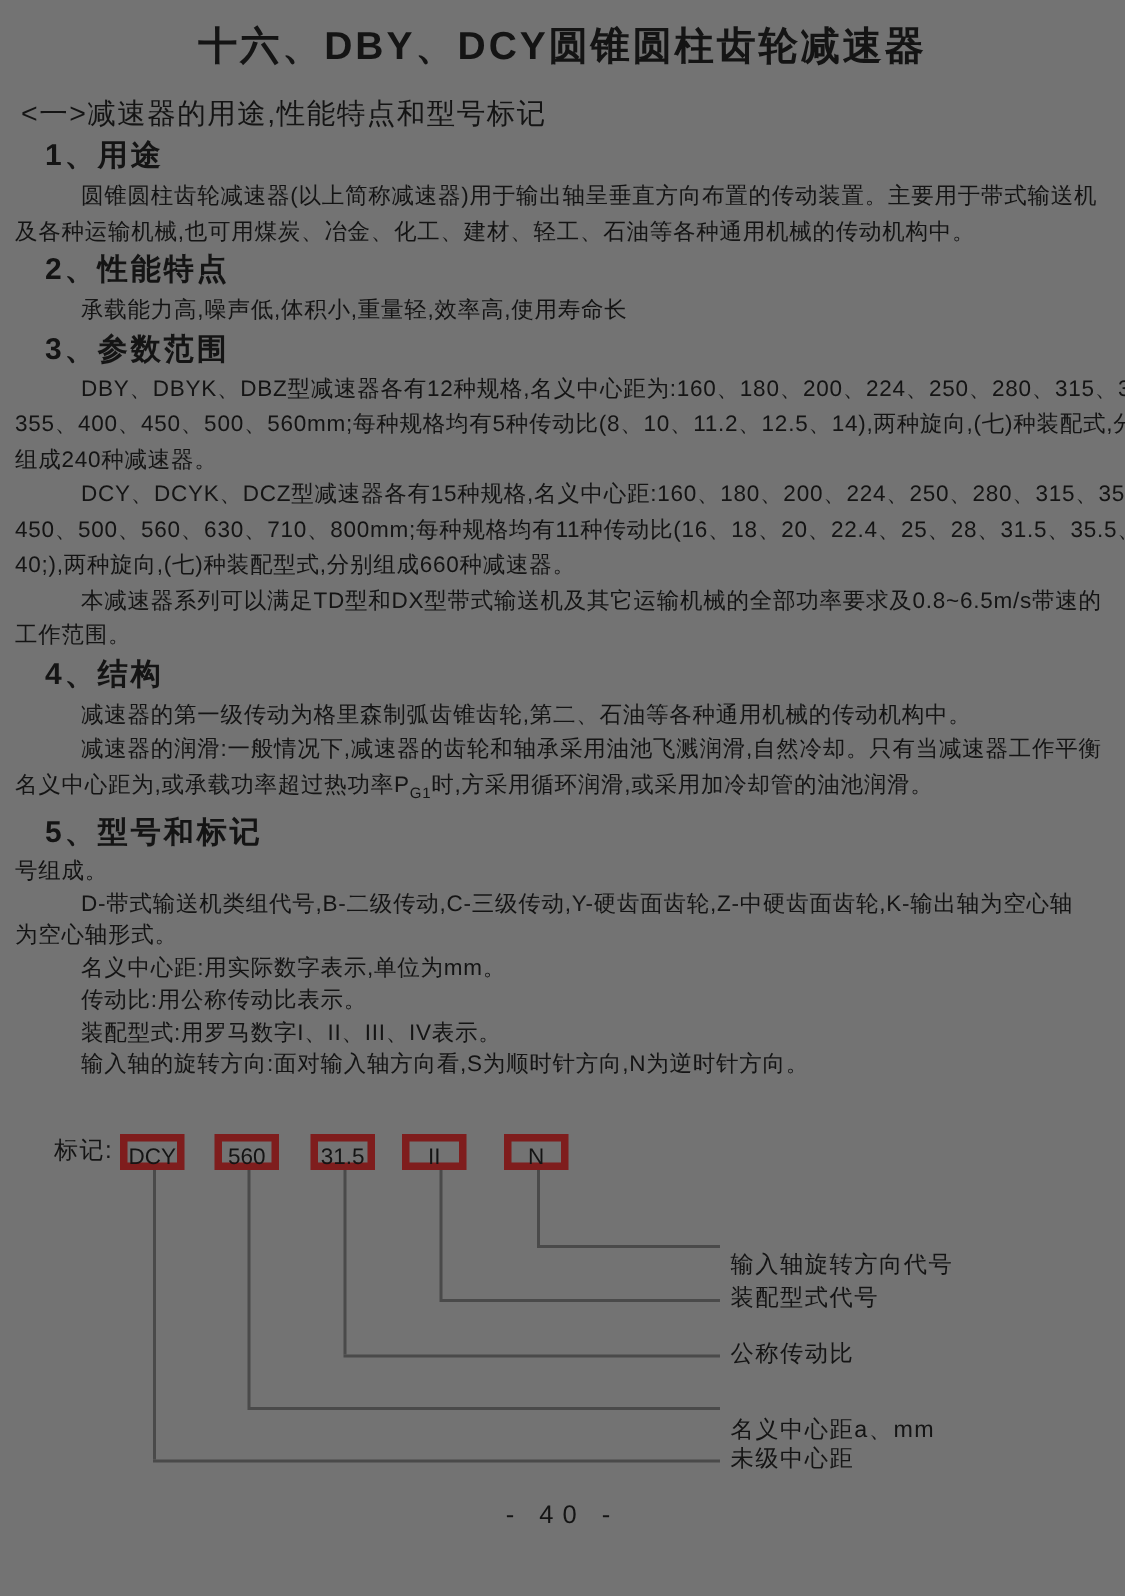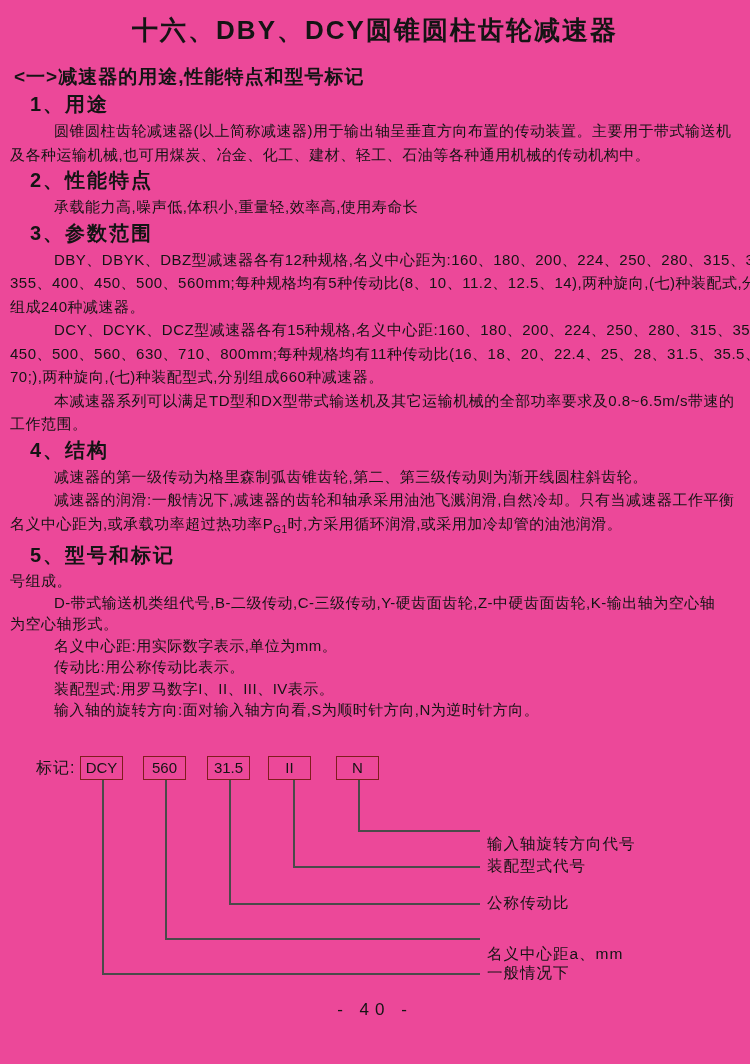--- a/index.html
+++ b/index.html
@@ -1,35 +1,35 @@
 <!DOCTYPE html>
 <html><head>
 <meta charset="utf-8">
 <style>
   html,body { margin:0; padding:0; background:#9a9a9a; }
   .page {
     position:relative;
     width:750px; height:1064px;
     margin:0 auto;
-    background:#ec4899;
+    background:#737373;
     color:#141414;
     font-family:"Liberation Sans","DejaVu Sans",sans-serif;
     overflow:hidden;
   }
   .content { padding:0 10px; }
   h1.title {
     margin:0; padding-top:12px;
     font-size:26px; line-height:36px;
     font-weight:bold; text-align:center;
     letter-spacing:2px;
   }
   .h-sub {
     margin:16px 0 0 4px;
     font-size:19px; line-height:26px;
-    font-weight:bold; letter-spacing:1px;
+    font-weight:normal; letter-spacing:1px;
   }
   .h-sec {
     margin:1px 0 1px 20px;
     font-size:20px; line-height:27px;
     font-weight:bold; letter-spacing:2px;
   }
   .ln {
     margin:0; font-size:15px; line-height:23.5px;
     white-space:nowrap; letter-spacing:0.5px;
   }
@@ -37,21 +37,21 @@
   .s5 .ln { line-height:21.5px; }
   sub.psub { font-size:10px; }
   
   .diagram { position:absolute; top:743px; left:0; width:595px; height:259px; }
   .dg-prefix {
     position:absolute; left:36px; top:13px;
     font-size:16px; line-height:24px; letter-spacing:1px;
   }
   .dg-box {
     position:absolute; top:13px; width:43px; height:24px;
-    border:1px solid #7f1d1d; box-sizing:border-box;
+    border:5px solid #7f1d1d; box-sizing:border-box;
     font-size:15px; line-height:22px; text-align:center;
   }
   .line-v { position:absolute; width:1.5px; background:#4a4a4a; }
   .line-h { position:absolute; height:1.5px; background:#4a4a4a; }
   .dg-label {
     position:absolute; left:487px;
     font-size:15.5px; line-height:22px; letter-spacing:1px;
     white-space:nowrap;
   }
   .pageno {
@@ -75,26 +75,26 @@
 
     <div class="h-sec">2、性能特点</div>
     <p class="ln ind">承载能力高,噪声低,体积小,重量轻,效率高,使用寿命长</p>
 
     <div class="h-sec">3、参数范围</div>
     <p class="ln ind">DBY、DBYK、DBZ型减速器各有12种规格,名义中心距为:160、180、200、224、250、280、315、355、400</p>
     <p class="ln">355、400、450、500、560mm;每种规格均有5种传动比(8、10、11.2、12.5、14),两种旋向,(七)种装配式,分别</p>
     <p class="ln">组成240种减速器。</p>
     <p class="ln ind">DCY、DCYK、DCZ型减速器各有15种规格,名义中心距:160、180、200、224、250、280、315、355、400、</p>
     <p class="ln">450、500、560、630、710、800mm;每种规格均有11种传动比(16、18、20、22.4、25、28、31.5、35.5、40、45、</p>
-    <p class="ln">70;),两种旋向,(七)种装配型式,分别组成660种减速器。</p>
+    <p class="ln">40;),两种旋向,(七)种装配型式,分别组成660种减速器。</p>
     <p class="ln ind">本减速器系列可以满足TD型和DX型带式输送机及其它运输机械的全部功率要求及0.8~6.5m/s带速的</p>
     <p class="ln">工作范围。</p>
 
     <div class="h-sec">4、结构</div>
-    <p class="ln ind">减速器的第一级传动为格里森制弧齿锥齿轮,第二、第三级传动则为渐开线圆柱斜齿轮。</p>
+    <p class="ln ind">减速器的第一级传动为格里森制弧齿锥齿轮,第二、石油等各种通用机械的传动机构中。</p>
     <p class="ln ind">减速器的润滑:一般情况下,减速器的齿轮和轴承采用油池飞溅润滑,自然冷却。只有当减速器工作平衡</p>
     <p class="ln"><span>名义中心距为,或承载功率超过热功率P</span><sub class="psub">G1</sub><span>时,方采用循环润滑,或采用加冷却管的油池润滑。</span></p>
 
     <div class="h-sec">5、型号和标记</div>
     <div class="s5">
       <p class="ln">号组成。</p>
       <p class="ln ind">D-带式输送机类组代号,B-二级传动,C-三级传动,Y-硬齿面齿轮,Z-中硬齿面齿轮,K-输出轴为空心轴</p>
       <p class="ln">为空心轴形式。</p>
       <p class="ln ind">名义中心距:用实际数字表示,单位为mm。</p>
       <p class="ln ind">传动比:用公称传动比表示。</p>
@@ -124,17 +124,17 @@
     <div class="line-v" style="left:165px; top:37px; height:158px;"></div>
     <div class="line-h" style="left:165px; top:195px; width:315px;"></div>
 
     <div class="line-v" style="left:102px; top:37px; height:193px;"></div>
     <div class="line-h" style="left:102px; top:230px; width:378px;"></div>
 
     <span class="dg-label" style="top:90px">输入轴旋转方向代号</span>
     <span class="dg-label" style="top:112px">装配型式代号</span>
     <span class="dg-label" style="top:149px">公称传动比</span>
     <span class="dg-label" style="top:200px">名义中心距a、mm</span>
-    <span class="dg-label" style="top:219px">一般情况下</span>
+    <span class="dg-label" style="top:219px">未级中心距</span>
   </div>
 
   <div class="pageno">- 40 -</div>
 </div>
 
 </body></html>

